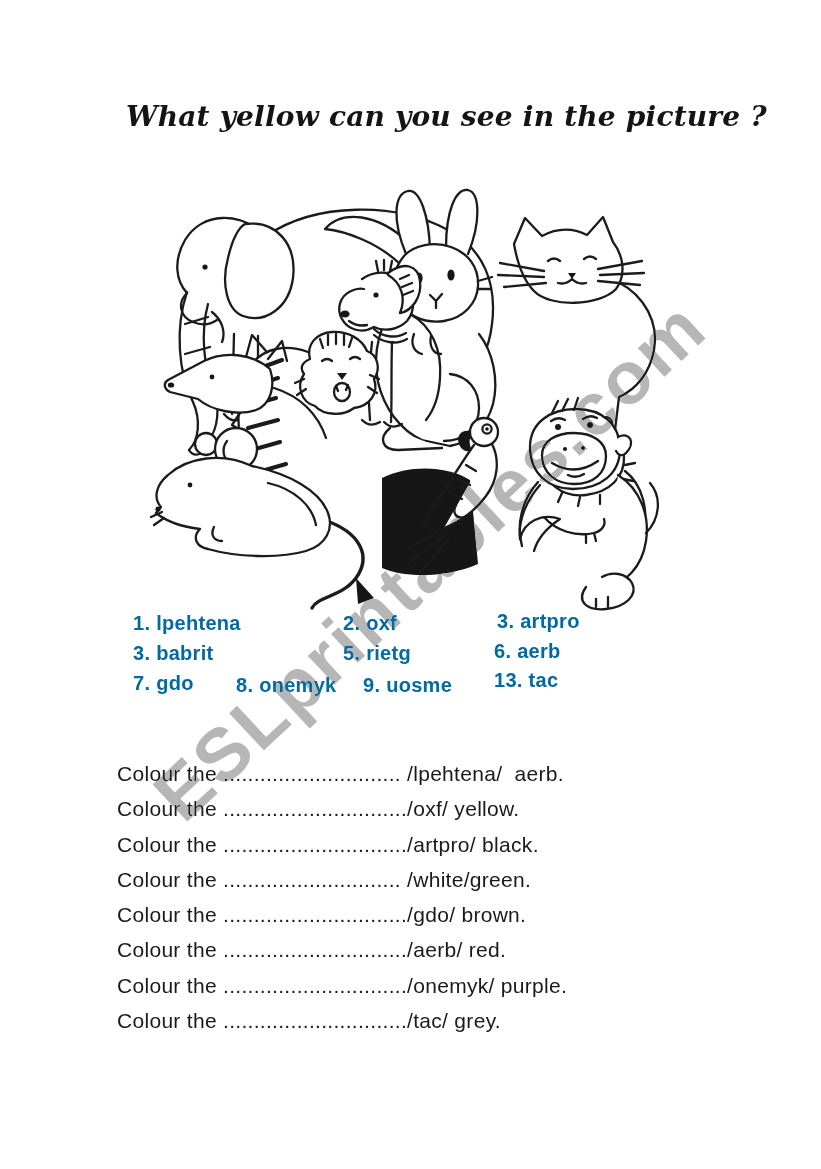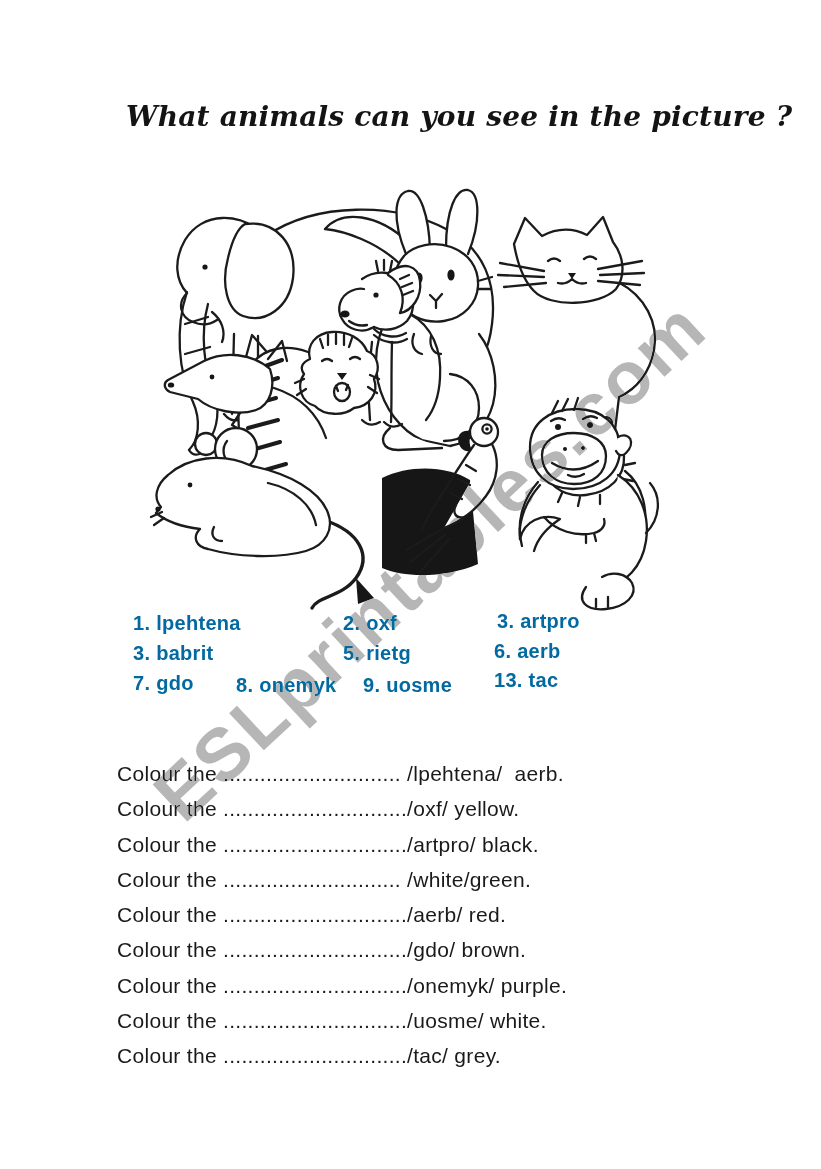--- a/index.html
+++ b/index.html
@@ -32,21 +32,21 @@
     transform:rotate(-43deg);transform-origin:center;
     mix-blend-mode:darken;opacity:.95;z-index:9;pointer-events:none;
     white-space:nowrap;
   }
 </style>
 </head>
 <body>
 
 <div class="page">
 
-  <div class="title">What animals can you see in the picture ?</div>
+  <div class="title">What yellow can you see in the picture ?</div>
 
   <svg class="illustration" width="545" height="430" viewBox="0 0 545 430" fill="none" stroke="#1b1b1b" stroke-width="2.3" stroke-linecap="round" stroke-linejoin="round">
 
     <g>
       <path d="M118,54 C168,20 248,20 300,48 C336,67 349,102 344,142 C341,168 331,186 316,196"></path>
       <path d="M120,56 C92,28 54,30 37,58 C25,79 28,99 39,111 C29,121 32,135 45,140 C54,144 63,142 69,138" fill="#fff"></path>
       <path d="M97,42 C129,38 149,63 145,96 C141,126 117,142 95,134 C79,128 73,102 80,76 C84,59 90,46 97,42 Z" fill="#fff"></path>
       <circle cx="57" cy="85" r="2.6" fill="#161616" stroke="none"></circle>
       <path d="M39,110 C27,146 30,190 45,220 C53,238 51,258 41,268"></path>
       <path d="M60,122 C52,152 56,186 66,210 C72,226 70,246 61,258"></path>
@@ -186,22 +186,21 @@
     <span class="word-item w8">8. onemyk</span>
     <span class="word-item w9">9. uosme</span>
     <span class="word-item w10">13. tac</span>
   </div>
 
   <div class="sentences">
     <div class="sentence">Colour the ............................. /lpehtena/  aerb.</div>
     <div class="sentence">Colour the ............................../oxf/ yellow.</div>
     <div class="sentence">Colour the ............................../artpro/ black.</div>
     <div class="sentence">Colour the ............................. /white/green.</div>
+    <div class="sentence">Colour the ............................../gdo/ brown.</div>
     <div class="sentence">Colour the ............................../aerb/ red.</div>
-    <div class="sentence">Colour the ............................../gdo/ brown.</div>
     <div class="sentence">Colour the ............................../onemyk/ purple.</div>
-    <div class="sentence">Colour the ............................../uosme/ white.</div>
     <div class="sentence">Colour the ............................../tac/ grey.</div>
   </div>
 
   <div class="watermark">ESLprintables.com</div>
 
 </div>
 
 </body></html>

